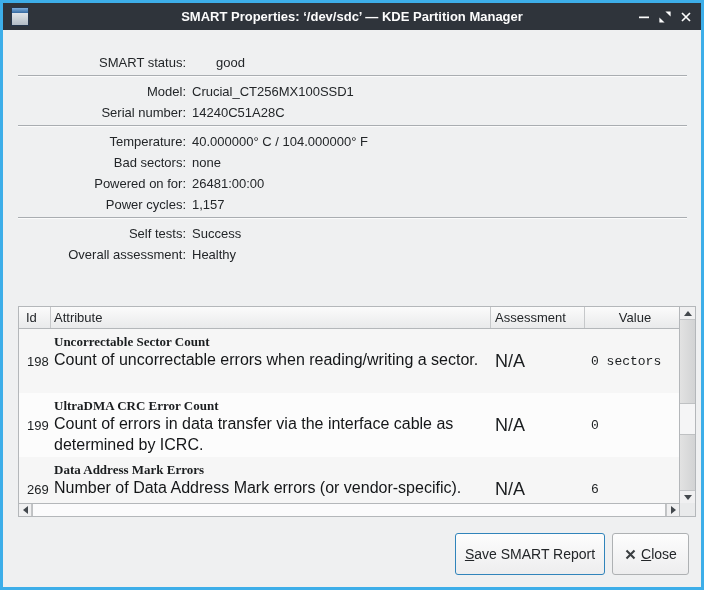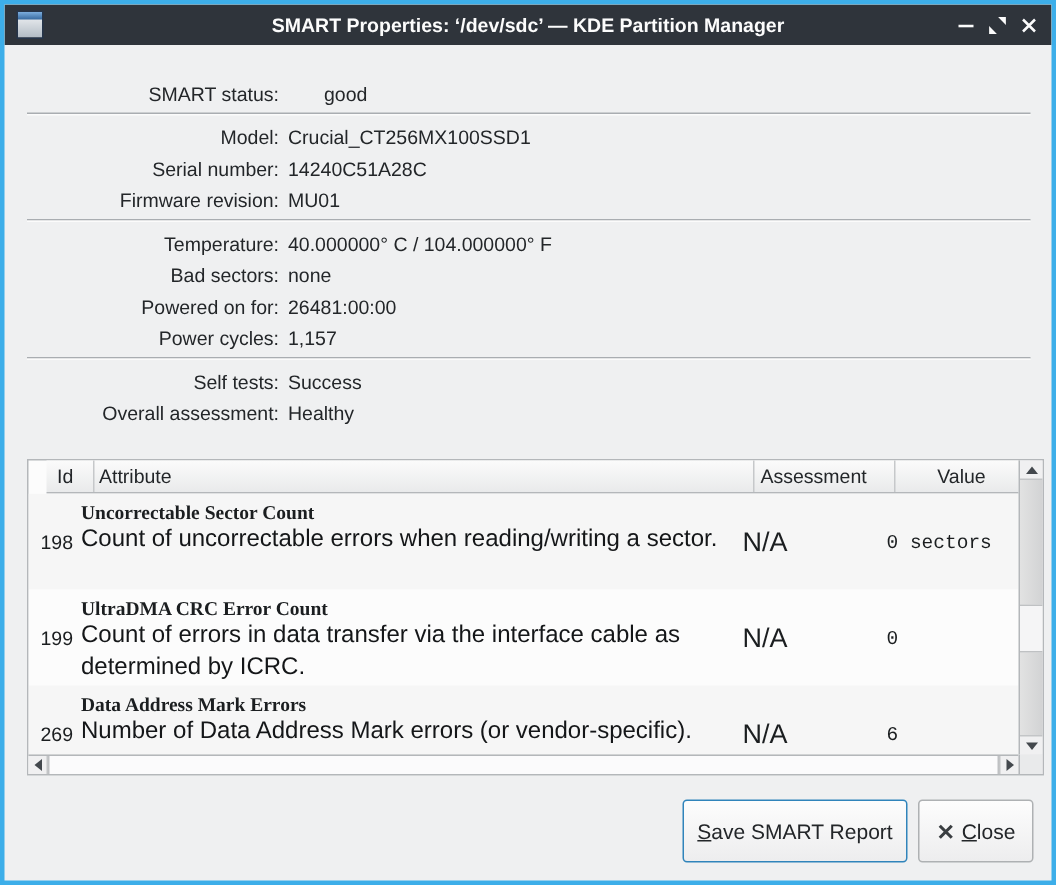--- a/index.html
+++ b/index.html
@@ -38,21 +38,21 @@
     border: none; height: 0;
     border-top: 1px solid #a9adb1; border-bottom: 1px solid #fbfbfb;
     margin: 2px 11px 4px 12px;
   }
   
   .tframe {
     position: absolute; left: 12px; top: 273px; width: 678px; height: 211px;
     border: 1px solid #b4b7ba; background: #fcfcfc;
   }
   .thead {
-    position: absolute; left: 12px; right: 16px; top: 0; height: 22px;
+    position: absolute; left: 0; right: 16px; top: 0; height: 22px;
     display: flex; background: linear-gradient(#fbfbfb, #e9eaeb);
     border-bottom: 1px solid #b4b7ba; font-size: 13px; color: #232629;
   }
   .th { line-height: 21px; border-right: 1px solid #c6c8ca; white-space: nowrap; overflow: hidden; }
   .th.c-id { width: 32px; padding-left: 7px; }
   .th.c-attr { width: 440px; padding-left: 3px; }
   .th.c-assess { width: 94px; padding-left: 4px; }
   .th.c-val { flex: 1; padding-left: 6px; border-right: none; text-align: center; }
   .tbody {
     position: absolute; left: 0; right: 16px; top: 22px; bottom: 13px;
@@ -148,24 +148,20 @@
       </div>
       <hr class="sep">
       <div class="irow">
         <span class="lbl">Model:</span>
         <span class="val">Crucial_CT256MX100SSD1</span>
       </div>
       <div class="irow">
         <span class="lbl">Serial number:</span>
         <span class="val">14240C51A28C</span>
       </div>
-      <div class="irow">
-        <span class="lbl">Firmware revision:</span>
-        <span class="val">MU01</span>
-      </div>
       <hr class="sep">
       <div class="irow">
         <span class="lbl">Temperature:</span>
         <span class="val">40.000000° C / 104.000000° F</span>
       </div>
       <div class="irow">
         <span class="lbl">Bad sectors:</span>
         <span class="val">none</span>
       </div>
       <div class="irow">

